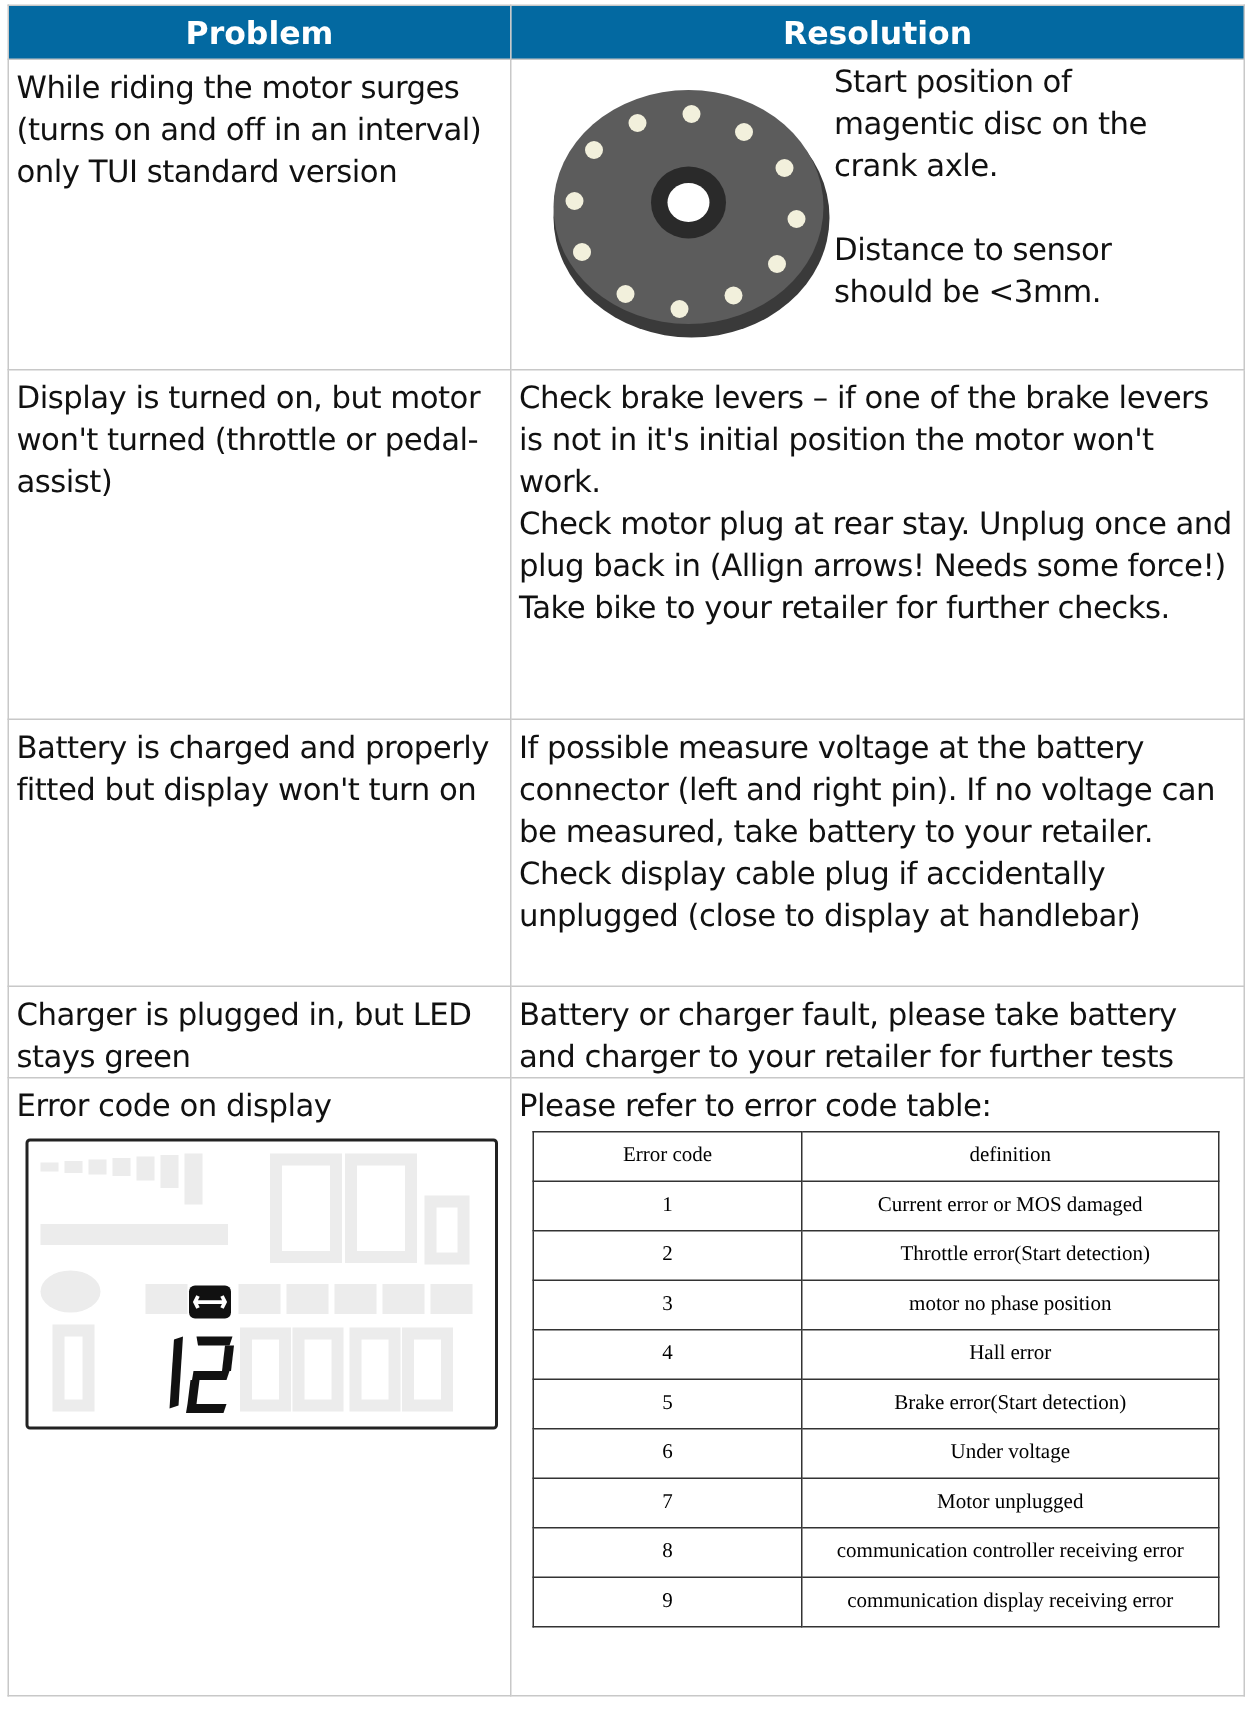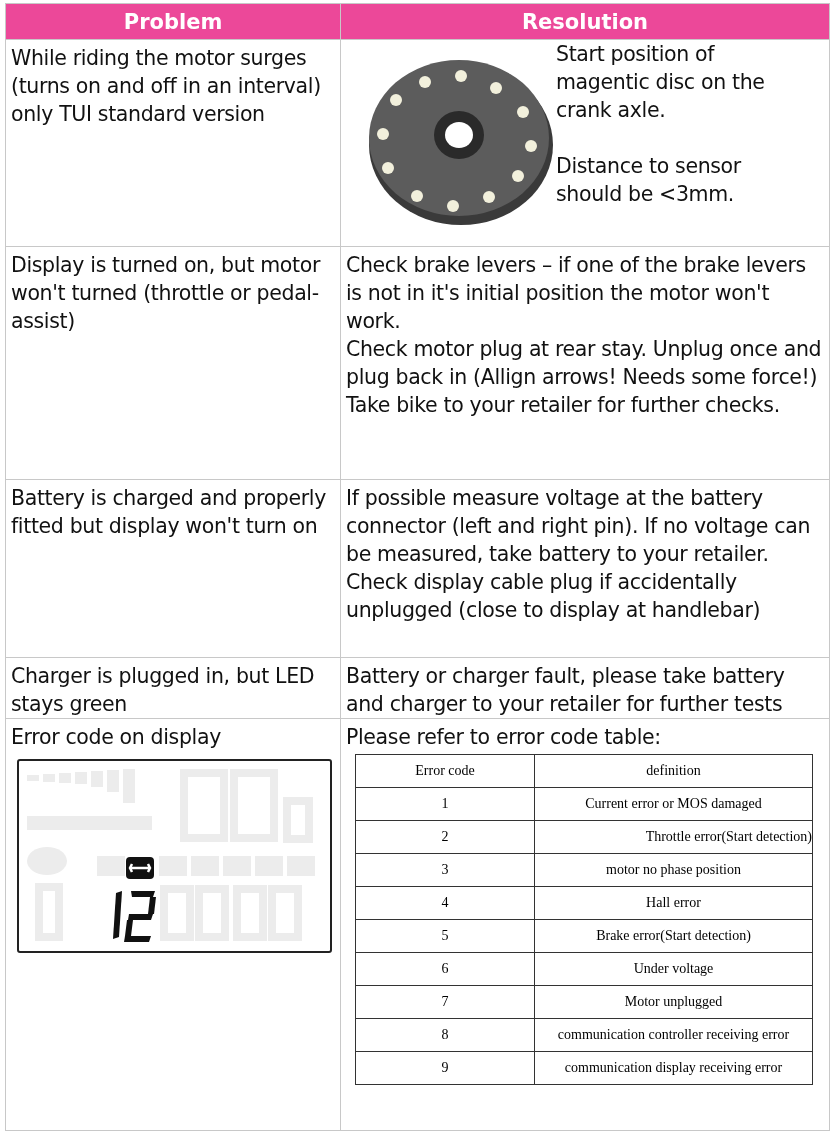--- a/index.html
+++ b/index.html
@@ -1,35 +1,35 @@
 <!DOCTYPE html>
 <html><head>
   <meta charset="utf-8">
   <style>
     html, body { margin: 0; padding: 0; background: #ffffff; }
     body { width: 837px; height: 1144px; position: relative; overflow: hidden;
            font-family: "DejaVu Sans", sans-serif; color: #111; }
     .tbl { position: absolute; left: 5px; top: 3px; width: 825px; border-collapse: collapse; table-layout: fixed; }
     .tbl td, .tbl th { border: 1px solid #c8c8c8; vertical-align: top; padding: 0; }
-    .tbl th { background: #ec4899; color: #fff; font-weight: bold; font-size: 21px; height: 35px; text-align: center; vertical-align: middle; }
+    .tbl th { background: #0369a1; color: #fff; font-weight: bold; font-size: 21px; height: 35px; text-align: center; vertical-align: middle; }
     .cell-text { font-size: 20.5px; line-height: 28px; padding: 4px 5px 0 5px; letter-spacing: -0.35px; }
     .col-p { width: 335px; }
     .row1 { height: 207px; }
     .row2 { height: 233px; }
     .row3 { height: 178px; }
     .row4 { height: 60px; }
     .row5 { height: 412px; }
     .disc-wrap { position: relative; height: 200px; }
     .disc-img { position: absolute; left: 20px; top: 10px; width: 200px; height: 180px; }
     .disc-text { position: absolute; left: 215px; top: 0; font-size: 20.5px; line-height: 28px; letter-spacing: -0.35px; }
     .lcd { position: absolute; left: 11px; top: 40px; width: 311px; height: 190px; border: 2px solid #222; border-radius: 3px; background: #fff; }
     .err-table { position: absolute; left: 14px; top: 35px; width: 458px; border-collapse: collapse; font-family: "Liberation Serif", serif; font-size: 14px; color: #000000; }
     .err-table td { border: 1.5px solid #333; height: 32px; text-align: center; vertical-align: middle; padding: 0; }
     .err-table td.code { width: 178px; }
-    .err-table td.left { text-align: right; padding-left: 20px; }
+    .err-table td.left { text-align: center; padding-left: 20px; }
     .rel { position: relative; }
   </style>
 </head>
 <body>
 
 <table class="tbl">
   <colgroup>
       <col class="col-p">
       <col>
     </colgroup>

